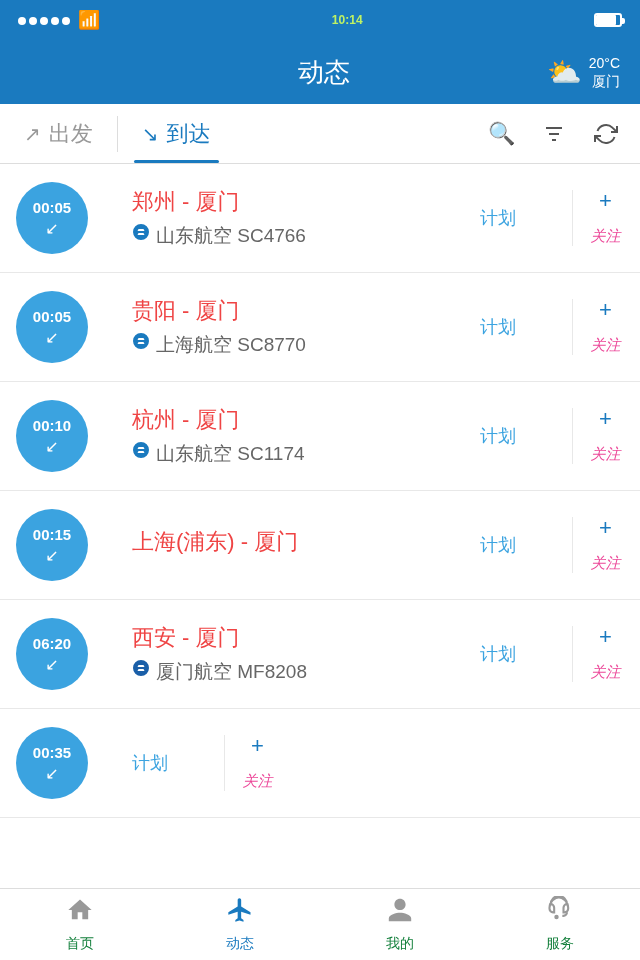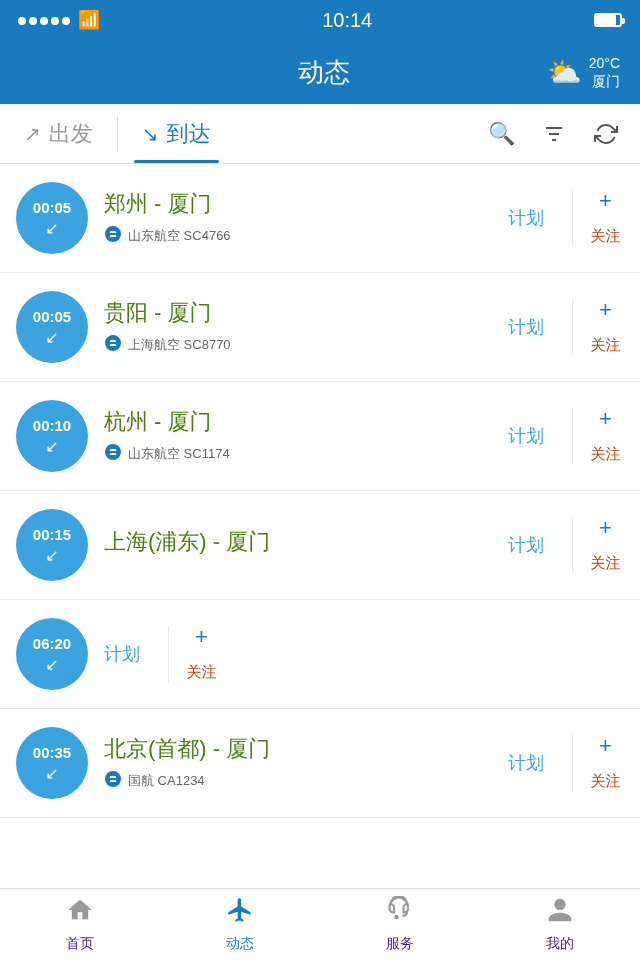--- a/index.html
+++ b/index.html
@@ -24,21 +24,21 @@
     }
     .status-left { display: flex; align-items: center; gap: 5px; }
     .status-dots span {
       display: inline-block;
       width: 8px; height: 8px;
       border-radius: 50%;
       background: white;
       margin-right: 3px;
     }
     .status-wifi { font-size: 18px; }
-    .status-time { font-size: 20px; font-weight: 400; color: #ffffff; }
+    .status-time { font-size: 12px; font-weight: 700; color: #bef264; }
     .status-right { display: flex; align-items: center; gap: 8px; }
     .battery {
       width: 28px; height: 14px;
       border: 2px solid white;
       border-radius: 3px;
       position: relative;
       display: inline-block;
     }
     .battery::after {
       content: '';
@@ -149,20 +149,21 @@
       overflow-y: auto;
       height: calc(960px - 40px - 64px - 60px - 72px);
     }
     .flight-item {
       display: flex;
       align-items: center;
       padding: 18px 16px;
       border-bottom: 1px solid #e8e8e8;
       background: white;
       min-height: 100px;
+      gap: 28px;
     }
     .flight-time-badge {
       width: 72px;
       height: 72px;
       border-radius: 50%;
       background: #3ba3e0;
       display: flex;
       flex-direction: column;
       align-items: center;
       justify-content: center;
@@ -179,29 +180,28 @@
     .flight-time-arrow {
       color: white;
       font-size: 16px;
       margin-top: 2px;
     }
     .flight-info {
       flex: 1;
     }
     .flight-route {
       font-size: 22px;
-      color: #4d7c0f;
+      color: #ef4444;
       font-weight: 400;
       margin-bottom: 6px;
     }
     .flight-airline {
       display: flex;
-      align-items: center;
       gap: 6px;
-      font-size: 13px;
+      font-size: 19px;
       color: #666;
     }
     .airline-logo {
       font-size: 16px;
       color: #1a7abf;
     }
     .flight-status {
       color: #3ba3e0;
       font-size: 18px;
       margin-right: 28px;
@@ -215,23 +215,24 @@
       padding-left: 14px;
       width: 52px;
       flex-shrink: 0;
     }
     .follow-plus {
       color: #1a7abf;
       font-size: 22px;
       line-height: 1;
     }
     .follow-label {
-      color: #c2410c;
+      color: #ec4899;
       font-size: 15px;
       margin-top: 15px;
+      font-style: italic;
     }
 
     
     .bottom-nav {
       position: absolute;
       bottom: 0;
       left: 0;
       width: 640px;
       height: 72px;
       background: white;
@@ -240,21 +241,21 @@
       align-items: center;
     }
     .nav-item {
       flex: 1;
       display: flex;
       flex-direction: column;
       align-items: center;
       justify-content: center;
       height: 100%;
       cursor: pointer;
-      color: #4c1d95;
+      color: #15803d;
       font-size: 14px;
       gap: 4px;
     }
     .nav-item.active { color: #1a7abf; }
     .nav-icon { font-size: 26px; }
   </style>
 </head>
 <body>
 
 <div class="status-bar">
@@ -386,39 +387,39 @@
       <div class="flight-follow">
         <span class="follow-plus">+</span>
         <span class="follow-label">关注</span>
       </div>
     </div>
     <div class="flight-item">
       <div class="flight-time-badge">
         <span class="flight-time-text">06:20</span>
         <span class="flight-time-arrow">↙</span>
       </div>
-      <div class="flight-status">计划</div>
-      <div class="flight-follow">
-        <span class="follow-plus">+</span>
-        <span class="follow-label">关注</span>
-      </div>
-    </div>
-    <div class="flight-item">
-      <div class="flight-time-badge">
-        <span class="flight-time-text">00:35</span>
-        <span class="flight-time-arrow">↙</span>
-      </div>
       <div class="flight-info">
-        <div class="flight-route">北京(首都) - 厦门</div>
+        <div class="flight-route">西安 - 厦门</div>
         <div class="flight-airline">
-          <span class="airline-logo"><svg width="18" height="18" viewBox="0 0 18 18" fill="#1a7abf">
+          <span class="airline-logo"><svg width="18" height="18" viewBox="0 0 18 18" fill="#1a5fa8">
       <path d="M9 1a8 8 0 1 0 0 16A8 8 0 0 0 9 1zm3.5 11H5.5l1-2h5l1 2zm0-4H5.5l1-2h5l1 2z"></path>
     </svg></span>
-          <span>国航 CA1234</span>
+          <span>厦门航空 MF8208</span>
         </div>
+      </div>
+      <div class="flight-status">计划</div>
+      <div class="flight-follow">
+        <span class="follow-plus">+</span>
+        <span class="follow-label">关注</span>
+      </div>
+    </div>
+    <div class="flight-item">
+      <div class="flight-time-badge">
+        <span class="flight-time-text">00:35</span>
+        <span class="flight-time-arrow">↙</span>
       </div>
       <div class="flight-status">计划</div>
       <div class="flight-follow">
         <span class="follow-plus">+</span>
         <span class="follow-label">关注</span>
       </div>
     </div>
   </div>
 
 <div class="bottom-nav">
@@ -430,32 +431,32 @@
     </span>
     <span>首页</span>
   </div>
   <div class="nav-item active">
     <span class="nav-icon">
       <svg width="28" height="28" viewBox="0 0 24 24" fill="#1a7abf" stroke="none">
         <path d="M21 16v-2l-8-5V3.5c0-.83-.67-1.5-1.5-1.5S10 2.67 10 3.5V9l-8 5v2l8-2.5V19l-2 1.5V22l3.5-1 3.5 1v-1.5L13 19v-5.5l8 2.5z"></path>
       </svg>
     </span>
     <span>动态</span>
+  </div>
+  <div class="nav-item">
+    <span class="nav-icon">
+      <svg width="28" height="28" viewBox="0 0 24 24" fill="#999" stroke="none">
+        <path d="M12 12c2.7 0 4.8-2.1 4.8-4.8S14.7 2.4 12 2.4 7.2 4.5 7.2 7.2 9.3 12 12 12zm0 2.4c-3.2 0-9.6 1.6-9.6 4.8v2.4h19.2v-2.4c0-3.2-6.4-4.8-9.6-4.8z"></path>
+      </svg>
+    </span>
+    <span>我的</span>
   </div>
   <div class="nav-item">
     <span class="nav-icon">
       <svg width="28" height="28" viewBox="0 0 24 24" fill="none" stroke="#999" stroke-width="1.8">
         <path d="M12 1a9 9 0 0 0-9 9v1a3 3 0 0 0 3 3h1V10a3 3 0 0 0-3-3 7 7 0 0 1 14 0 3 3 0 0 0-3 3v4h1a3 3 0 0 0 3-3v-1a9 9 0 0 0-9-9z"></path>
         <path d="M18 14a3 3 0 0 1-3 3h-1"></path>
         <circle cx="9" cy="18" r="1"></circle>
       </svg>
     </span>
     <span>服务</span>
   </div>
-  <div class="nav-item">
-    <span class="nav-icon">
-      <svg width="28" height="28" viewBox="0 0 24 24" fill="#999" stroke="none">
-        <path d="M12 12c2.7 0 4.8-2.1 4.8-4.8S14.7 2.4 12 2.4 7.2 4.5 7.2 7.2 9.3 12 12 12zm0 2.4c-3.2 0-9.6 1.6-9.6 4.8v2.4h19.2v-2.4c0-3.2-6.4-4.8-9.6-4.8z"></path>
-      </svg>
-    </span>
-    <span>我的</span>
-  </div>
 </div>
 
 </body></html>

